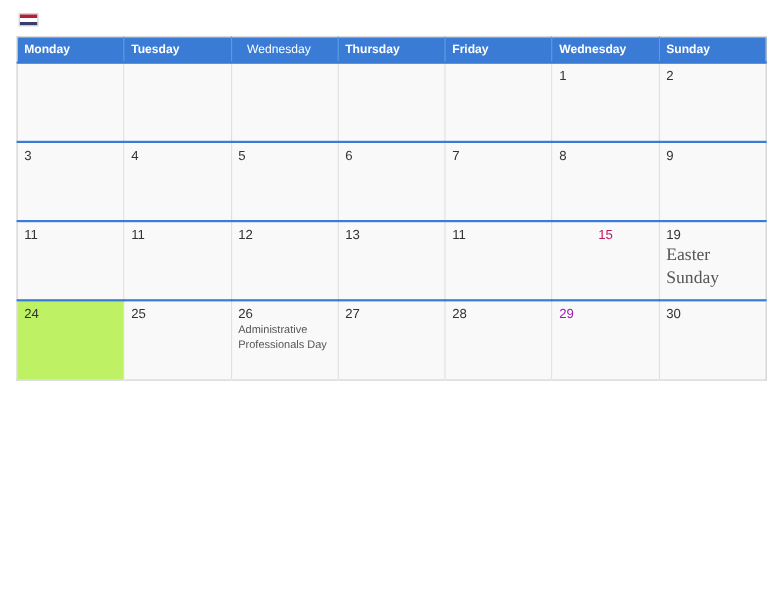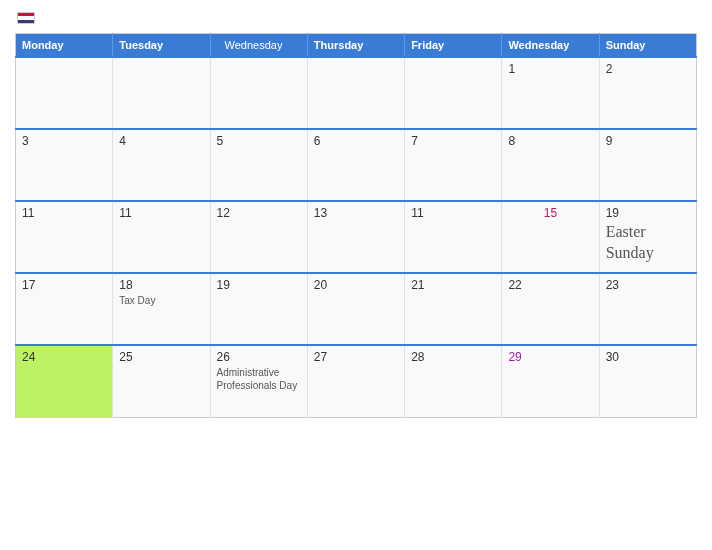--- a/index.html
+++ b/index.html
@@ -151,44 +151,20 @@
           </td>
           <td style="min-height: 72px; height: 72px; padding: 4px 6px; border-right: 1px solid rgb(224, 224, 224); background: rgb(249, 249, 249); vertical-align: top; width: 14.2857%;">
             <span style="font-size: 12px; color: #be185d; display: block; text-align: center;">15</span>
           </td>
           <td style="min-height: 72px; height: 72px; padding: 4px 6px; border-right: none; background: rgb(249, 249, 249); vertical-align: top; width: 14.2857%;">
             <span style="font-size: 12px; color: rgb(51, 51, 51); display: block;">19</span>
             <span style="font-size: 16px; color: rgb(85, 85, 85); margin-top: 2px; display: block; line-height: 1.3; font-family: Liberation Serif, serif;">Easter Sunday</span>
           </td>
         </tr>
         <tr style="border-top: 2px solid rgb(58, 123, 213);">
-          <td style="min-height: 72px; height: 72px; padding: 4px 6px; border-right: 1px solid rgb(224, 224, 224); background: rgb(249, 249, 249); vertical-align: top; width: 14.2857%;">
-            <span style="font-size: 12px; color: rgb(51, 51, 51); display: block;">17</span>
-          </td>
-          <td style="min-height: 72px; height: 72px; padding: 4px 6px; border-right: 1px solid rgb(224, 224, 224); background: rgb(249, 249, 249); vertical-align: top; width: 14.2857%;">
-            <span style="font-size: 12px; color: rgb(51, 51, 51); display: block;">18</span>
-            <span style="font-size: 10px; color: rgb(85, 85, 85); margin-top: 2px; display: block; line-height: 1.3;">Tax Day</span>
-          </td>
-          <td style="min-height: 72px; height: 72px; padding: 4px 6px; border-right: 1px solid rgb(224, 224, 224); background: rgb(249, 249, 249); vertical-align: top; width: 14.2857%;">
-            <span style="font-size: 12px; color: rgb(51, 51, 51); display: block;">19</span>
-          </td>
-          <td style="min-height: 72px; height: 72px; padding: 4px 6px; border-right: 1px solid rgb(224, 224, 224); background: rgb(249, 249, 249); vertical-align: top; width: 14.2857%;">
-            <span style="font-size: 12px; color: rgb(51, 51, 51); display: block;">20</span>
-          </td>
-          <td style="min-height: 72px; height: 72px; padding: 4px 6px; border-right: 1px solid rgb(224, 224, 224); background: rgb(249, 249, 249); vertical-align: top; width: 14.2857%;">
-            <span style="font-size: 12px; color: rgb(51, 51, 51); display: block;">21</span>
-          </td>
-          <td style="min-height: 72px; height: 72px; padding: 4px 6px; border-right: 1px solid rgb(224, 224, 224); background: rgb(249, 249, 249); vertical-align: top; width: 14.2857%;">
-            <span style="font-size: 12px; color: rgb(51, 51, 51); display: block;">22</span>
-          </td>
-          <td style="min-height: 72px; height: 72px; padding: 4px 6px; border-right: none; background: rgb(249, 249, 249); vertical-align: top; width: 14.2857%;">
-            <span style="font-size: 12px; color: rgb(51, 51, 51); display: block;">23</span>
-          </td>
-        </tr>
-        <tr style="border-top: 2px solid rgb(58, 123, 213);">
           <td style="min-height: 72px; height: 72px; padding: 4px 6px; border-right: 1px solid rgb(224, 224, 224); background: #bef264; vertical-align: top; width: 14.2857%;">
             <span style="font-size: 12px; color: rgb(51, 51, 51); display: block;">24</span>
           </td>
           <td style="min-height: 72px; height: 72px; padding: 4px 6px; border-right: 1px solid rgb(224, 224, 224); background: rgb(249, 249, 249); vertical-align: top; width: 14.2857%;">
             <span style="font-size: 12px; color: rgb(51, 51, 51); display: block;">25</span>
           </td>
           <td style="min-height: 72px; height: 72px; padding: 4px 6px; border-right: 1px solid rgb(224, 224, 224); background: rgb(249, 249, 249); vertical-align: top; width: 14.2857%;">
             <span style="font-size: 12px; color: rgb(51, 51, 51); display: block;">26</span>
             <span style="font-size: 10px; color: rgb(85, 85, 85); margin-top: 2px; display: block; line-height: 1.3;">Administrative Professionals Day</span>
           </td>

